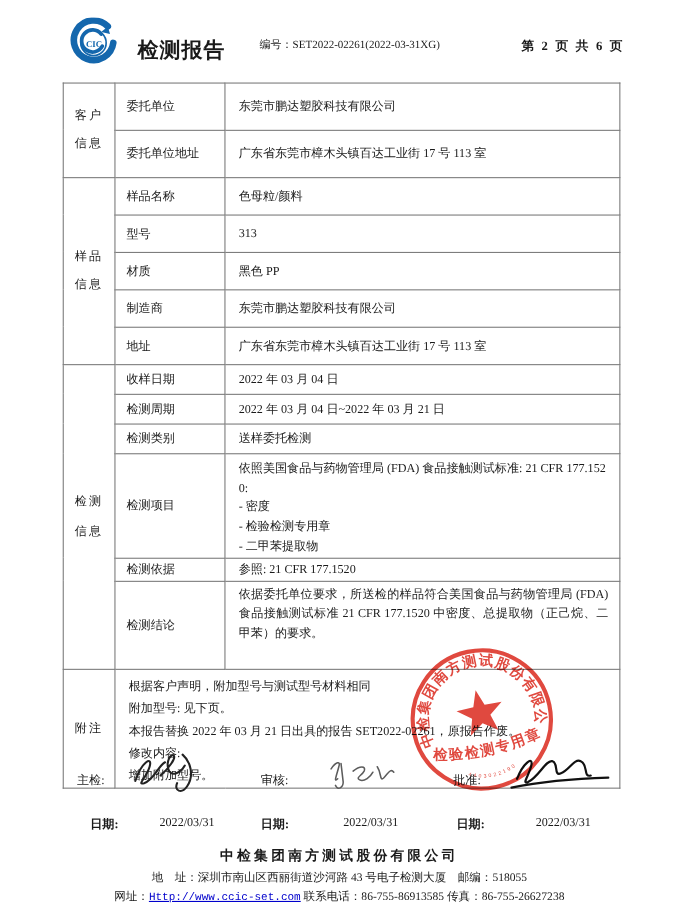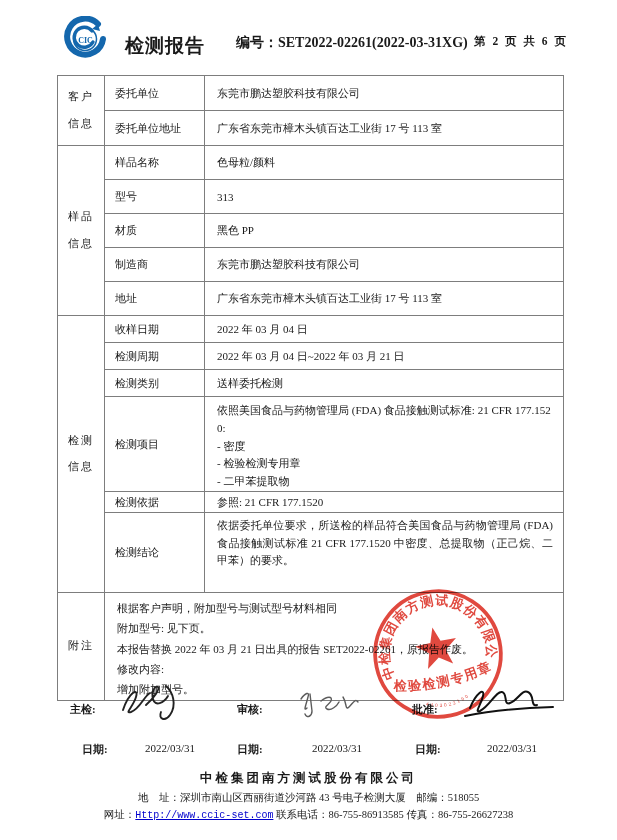--- a/index.html
+++ b/index.html
@@ -3,41 +3,41 @@
 <meta charset="utf-8">
 <style>
   html,body{margin:0;padding:0;background:#fff;}
   .page{position:relative;width:617px;height:840px;background:#fff;overflow:hidden;
         font-family:"Liberation Serif","DejaVu Serif",serif;color:#1a1a1a;}
 
   
   .header{position:absolute;left:0;top:14px;width:617px;height:52px;}
   .logo{position:absolute;left:62px;top:2px;width:46px;height:46px;}
   .hdr-title{position:absolute;left:125px;top:19px;font-size:19px;font-weight:bold;letter-spacing:1px;}
-  .hdr-no{position:absolute;left:236px;top:20px;font-size:14px;font-weight:bold;}
+  .hdr-no{position:absolute;left:236px;top:20px;font-size:10px;font-weight:normal;}
   .hdr-page{position:absolute;left:474px;top:20px;font-size:11.5px;font-weight:bold;letter-spacing:2px;}
 
   
   table.rep{position:absolute;left:57px;top:75px;width:506px;border-collapse:collapse;table-layout:fixed;}
   table.rep td{border:1px solid #7d7d7d;font-size:11px;vertical-align:middle;word-break:break-all;}
   td.sec{text-align:center;padding:0;}
-  .secl{width:26px;margin:0 auto;line-height:2.4;letter-spacing:2px;text-align:center;font-family:Liberation Mono, monospace;}
+  .secl{width:26px;margin:16px auto;line-height:2.4;letter-spacing:2px;text-align:center;}
   td.lbl{padding:0 4px 0 10px;}
   td.val{padding:0 10px 0 12px;}
   tr.h34>td{height:34px;}
   tr.h33>td{height:33px;}
   tr.h26>td{height:26px;}
   tr.h20>td{height:20px;}
   td.proj{height:88px;vertical-align:top;padding:5px 10px 0 12px;line-height:1.62;}
   td.concl{height:55px;vertical-align:middle;padding:3px 10px 21px 12px;line-height:1.62;text-align:justify;}
   td.note{height:100px;vertical-align:top;padding:5px 10px 0 12px;line-height:1.85;}
 
   
   .sigs{position:absolute;left:0;top:672px;width:617px;height:95px;font-size:11px;}
-  .sig-label{position:absolute;font-weight:bold;}
+  .sig-label{position:absolute;font-weight:normal;}
   .sig-img{position:absolute;}
   .date-label{position:absolute;font-weight:bold;}
   .date-val{position:absolute;}
 
   
   .stamp{position:absolute;left:370px;top:586px;width:136px;height:136px;z-index:5;
          transform:rotate(-12deg);opacity:.9;mix-blend-mode:multiply;pointer-events:none;}
 
   
   .footer{position:absolute;left:0;top:770px;width:617px;text-align:center;}

